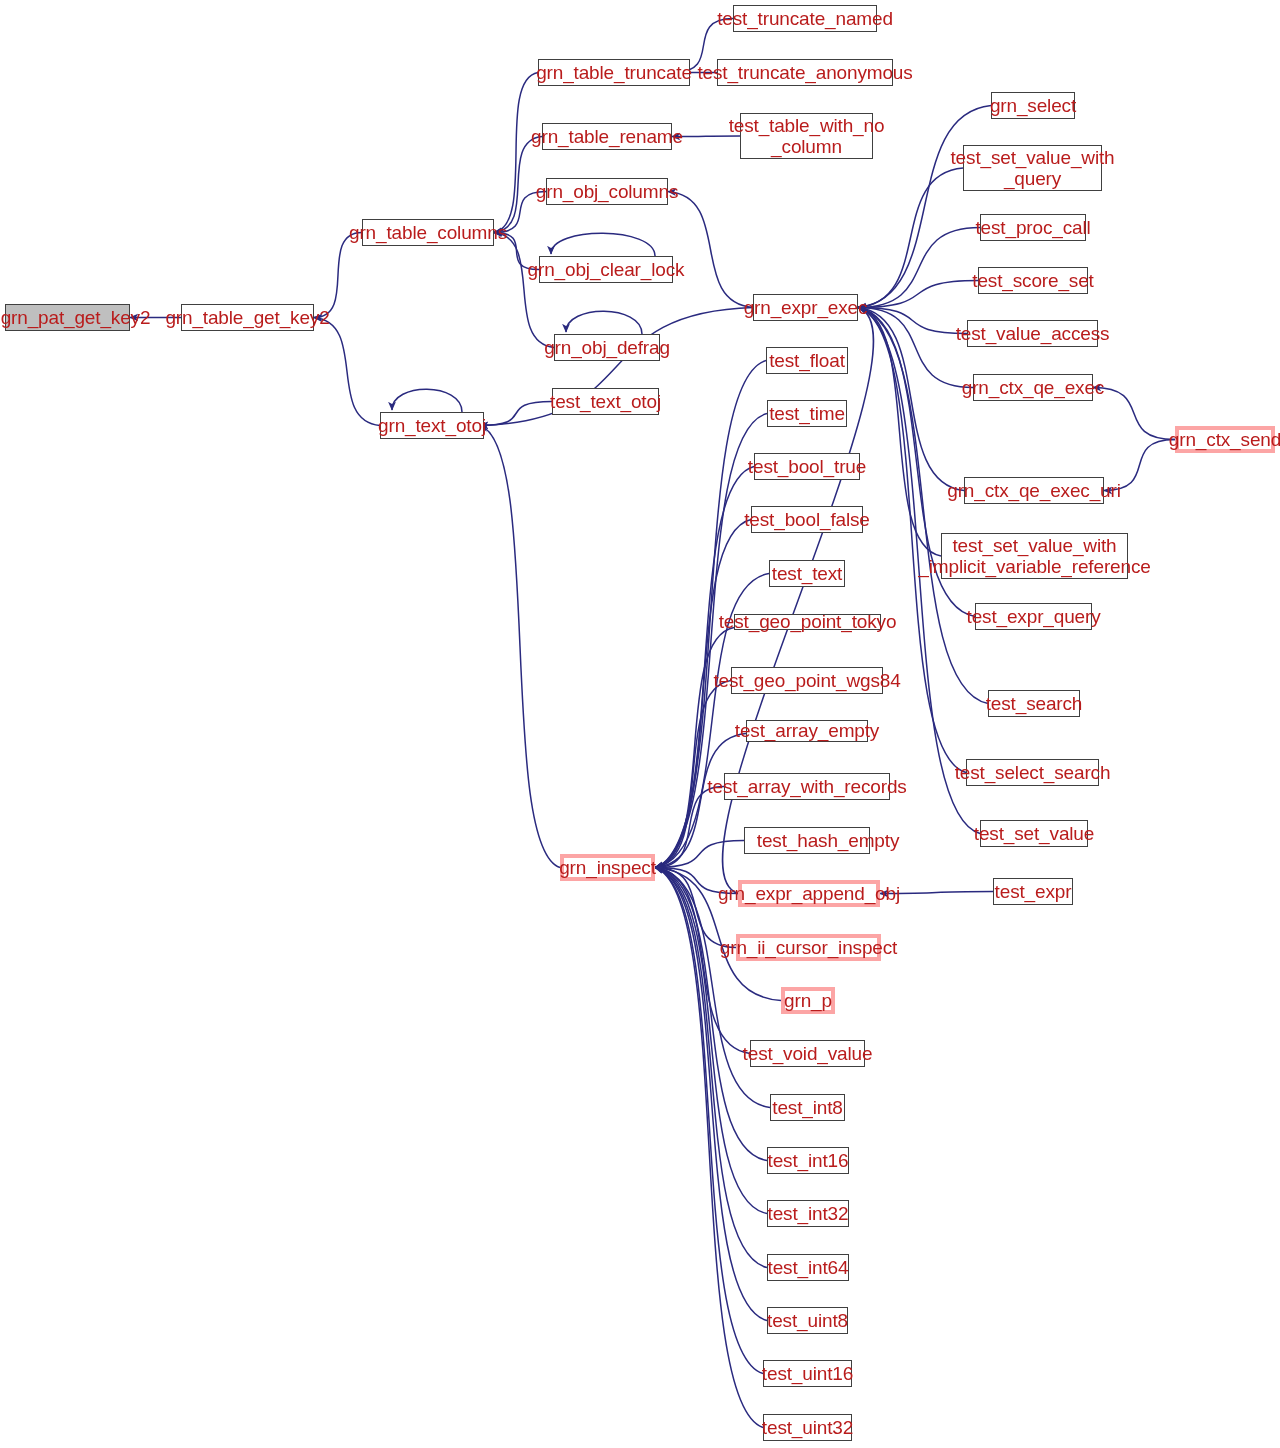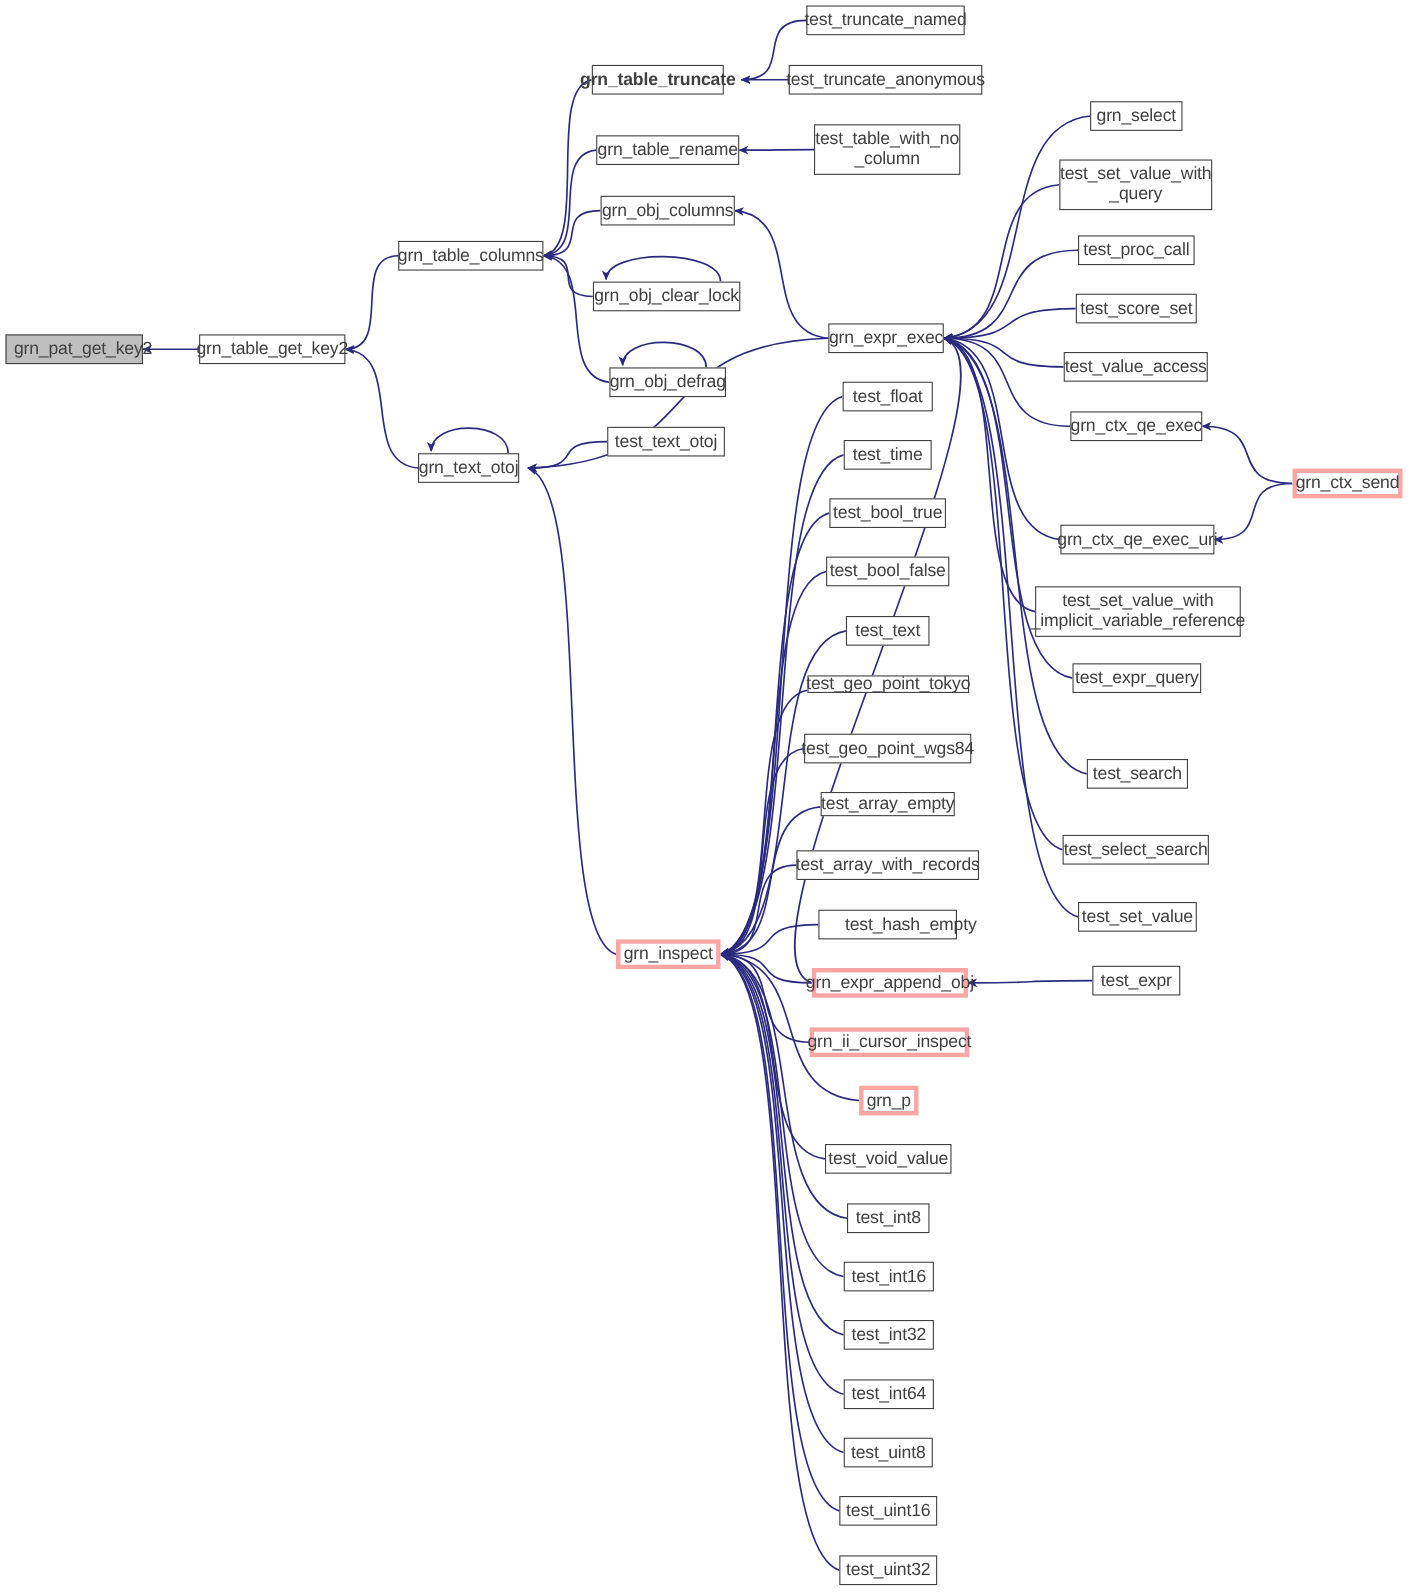--- a/index.html
+++ b/index.html
@@ -11,22 +11,22 @@
     overflow:hidden;
   }
   svg#edges{position:absolute;left:0;top:0;width:1280px;height:1448px;pointer-events:none;}
   .node{
     position:absolute;
     box-sizing:border-box;
     display:flex;align-items:center;justify-content:center;
     text-align:center;
     background:#ffffff;
     border:1px solid #404040;
-    color:#404040;
-    font-size:16px;
+    color:#b91c1c;
+    font-size:19px;
     line-height:1.12;
     white-space:pre-line;
     letter-spacing:-0.15px;
   }
   .node.red{border:4px solid #fca5a5;}
   .node.gray{background:#bfbfbf;border:1px solid #404040;}
 </style>
 </head>
 <body>
 
@@ -92,26 +92,26 @@
         <path d="M767,1320.5 C687.4,1300.115 734.6,887.885 655,867.5" marker-end="url(#ah)"></path>
         <path d="M763,1373.5 C685.6,1350.73 732.4,890.27 655,867.5" marker-end="url(#ah)"></path>
         <path d="M763,1427.5 C685.6,1402.3 732.4,892.7 655,867.5" marker-end="url(#ah)"></path>
         <path d="M993,891.5 C912.85,891.5 960.15,893.5 880,893.5" marker-end="url(#ah)"></path>
       </g>
   </svg>
   <div id="nodes">
       <div class="node gray" style="left: 5px; top: 304px; width: 125px; height: 27px; padding-left: 16px;"><span>grn_pat_get_key2</span></div>
       <div class="node" style="left: 181px; top: 304px; width: 133px; height: 27px;"><span>grn_table_get_key2</span></div>
       <div class="node" style="left: 362px; top: 219px; width: 132px; height: 27px;"><span>grn_table_columns</span></div>
-      <div class="node" style="left: 538px; top: 59px; width: 120px; height: 27px; font-weight: bold;"><span>grn_table_truncate</span></div>
+      <div class="node" style="left: 538px; top: 59px; width: 152px; height: 27px;"><span>grn_table_truncate</span></div>
       <div class="node" style="left: 542px; top: 123px; width: 130px; height: 27px;"><span>grn_table_rename</span></div>
       <div class="node" style="left: 546px; top: 178px; width: 122px; height: 27px;"><span>grn_obj_columns</span></div>
       <div class="node" style="left: 539px; top: 256px; width: 134px; height: 27px;"><span>grn_obj_clear_lock</span></div>
       <div class="node" style="left: 554px; top: 334px; width: 106px; height: 27px;"><span>grn_obj_defrag</span></div>
-      <div class="node" style="left: 380px; top: 412px; width: 92px; height: 27px;"><span>grn_text_otoj</span></div>
+      <div class="node" style="left: 380px; top: 412px; width: 104px; height: 27px;"><span>grn_text_otoj</span></div>
       <div class="node" style="left: 552px; top: 388px; width: 107px; height: 27px; text-align: center;"><span>test_text_otoj</span></div>
       <div class="node" style="left: 733px; top: 5px; width: 144px; height: 27px;"><span>test_truncate_named</span></div>
       <div class="node" style="left: 717px; top: 59px; width: 176px; height: 27px;"><span>test_truncate_anonymous</span></div>
       <div class="node" style="left: 740px; top: 113px; width: 133px; height: 46px;"><span>test_table_with_no
 _column</span></div>
       <div class="node" style="left: 753px; top: 294px; width: 105px; height: 27px;"><span>grn_expr_exec</span></div>
       <div class="node" style="left: 991px; top: 92px; width: 84px; height: 27px;"><span>grn_select</span></div>
       <div class="node" style="left: 963px; top: 145px; width: 139px; height: 46px;"><span>test_set_value_with
 _query</span></div>
       <div class="node" style="left: 980px; top: 214px; width: 106px; height: 27px;"><span>test_proc_call</span></div>

